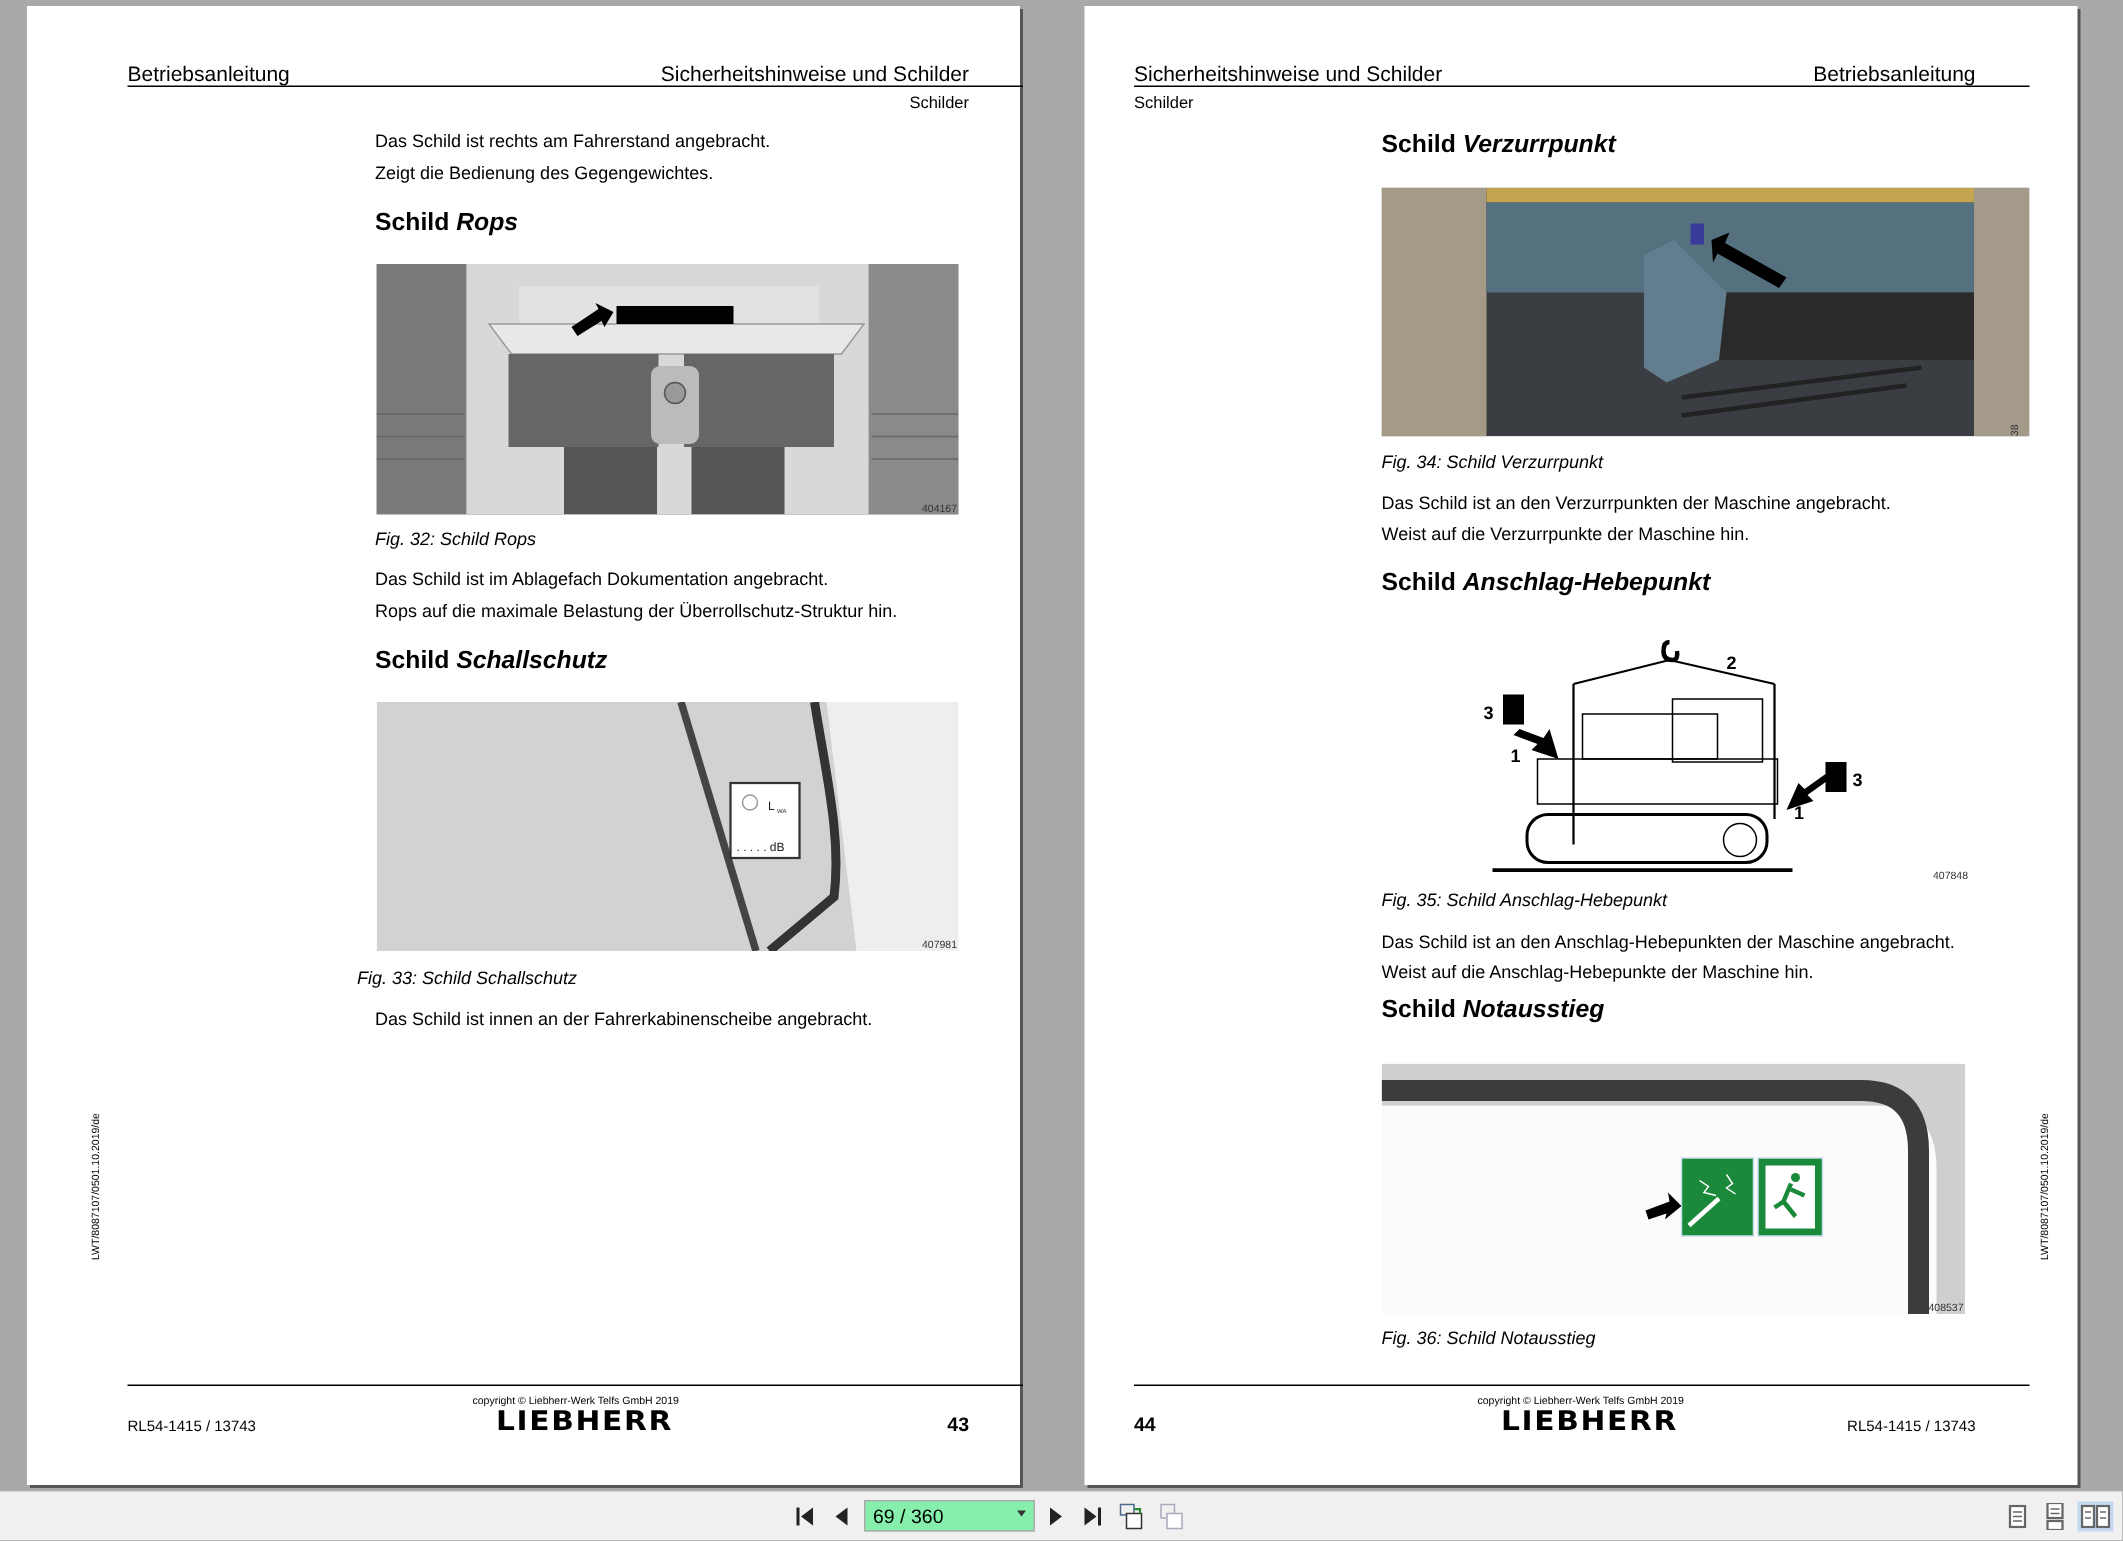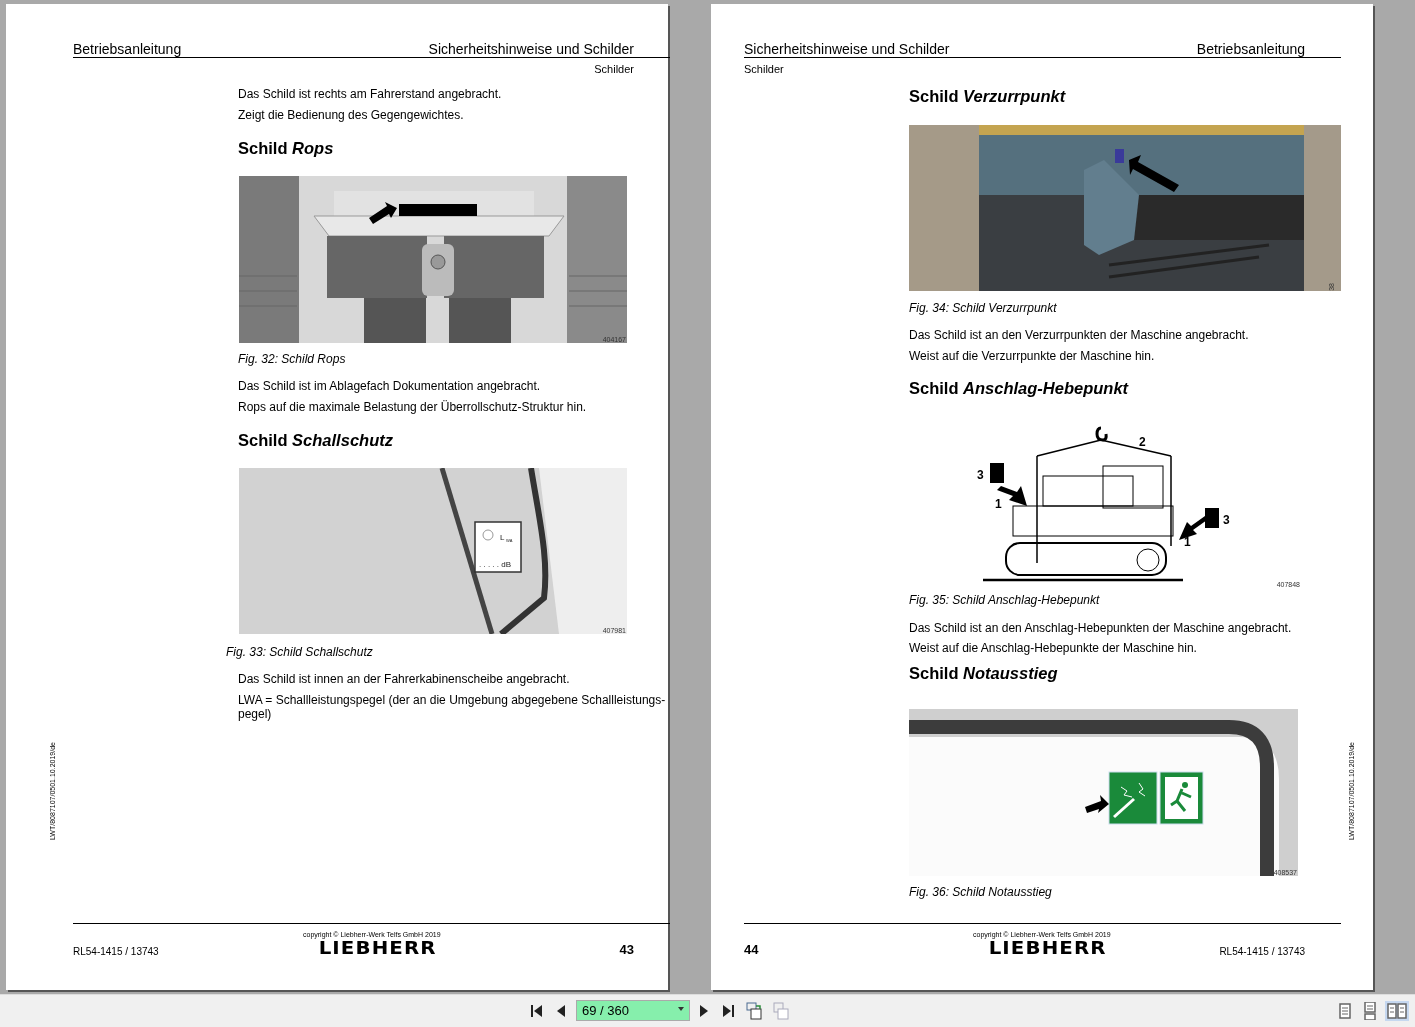--- a/index.html
+++ b/index.html
@@ -1,19 +1,19 @@
 <!DOCTYPE html>
 <html><head>
 <meta charset="utf-8">
 <style>
   * { box-sizing: border-box; margin: 0; padding: 0; }
   html, body { width: 1415px; height: 1027px; overflow: hidden; }
   body { background: #a8a8a8; font-family: "Liberation Sans", sans-serif; color: #000; position: relative; }
   .viewer { position: absolute; left: 0; top: 0; width: 1415px; height: 994px; background: #a9a9a9; }
-  .page { position: absolute; top: 4px; width: 662px; height: 986px; background: #fff; box-shadow: 2px 2px 0 #555; }
+  .page { position: absolute; top: 4px; width: 662px; height: 986px; background: #fff; box-shadow: 2px 2px 0 #555; margin-left: 12px; }
   .page.left { left: 6px; }
   .page.right { left: 711px; }
   .hdr-l, .hdr-r { position: absolute; top: 37px; font-size: 14px; }
   .hdr-line { position: absolute; top: 53px; height: 1px; background: #000; }
   .sub { position: absolute; top: 59px; font-size: 11px; }
   .txt { position: absolute; font-size: 12px; line-height: 14px; }
   .h2 { position: absolute; font-size: 16.5px; font-weight: bold; }
   .h2 i { font-style: italic; }
   .cap { position: absolute; font-size: 12px; font-style: italic; }
   .img { position: absolute; overflow: hidden; }
@@ -91,21 +91,20 @@
         <rect x="236" y="54" width="46" height="50" fill="#fff" stroke="#333" stroke-width="1.5"></rect>
         <circle cx="249" cy="67" r="5" fill="none" stroke="#999"></circle>
         <text x="261" y="72" font-size="8" font-family="Liberation Sans, sans-serif" fill="#222">L</text>
         <text x="267" y="74" font-size="4" font-family="Liberation Sans, sans-serif" fill="#222">WA</text>
         <text x="240" y="99" font-size="8" font-family="Liberation Sans, sans-serif" fill="#222">. . . . . dB</text>
       </svg>
       <span class="imgnum">407981</span>
     </div>
     <div class="cap" style="left:220px; top:641px;text-align:center;">Fig. 33: Schild Schallschutz</div>
     <div class="txt" style="left:232px; top:668px;">Das Schild ist innen an der Fahrerkabinenscheibe angebracht.</div>
-    <div class="txt" style="left:232px; top:689px; width:430px;">LWA = Schallleistungspegel (der an die Umgebung abgegebene Schallleistungs-pegel)</div>
 
     <div class="side" style="left:43px; top:836px;">LWT/8087107/0501.10.2019/de</div>
 
     <div class="ftr-line" style="left:67px; width:597px;"></div>
     <div class="docnum" style="left:67px;">RL54-1415 / 13743</div>
     <div class="copy" style="left:297px;">copyright © Liebherr-Werk Telfs GmbH 2019</div>
     <div class="logo" style="left:318px;">LIEBHERR</div>
     <div class="pnum" style="right:34px;">43</div>
   </div>
 

